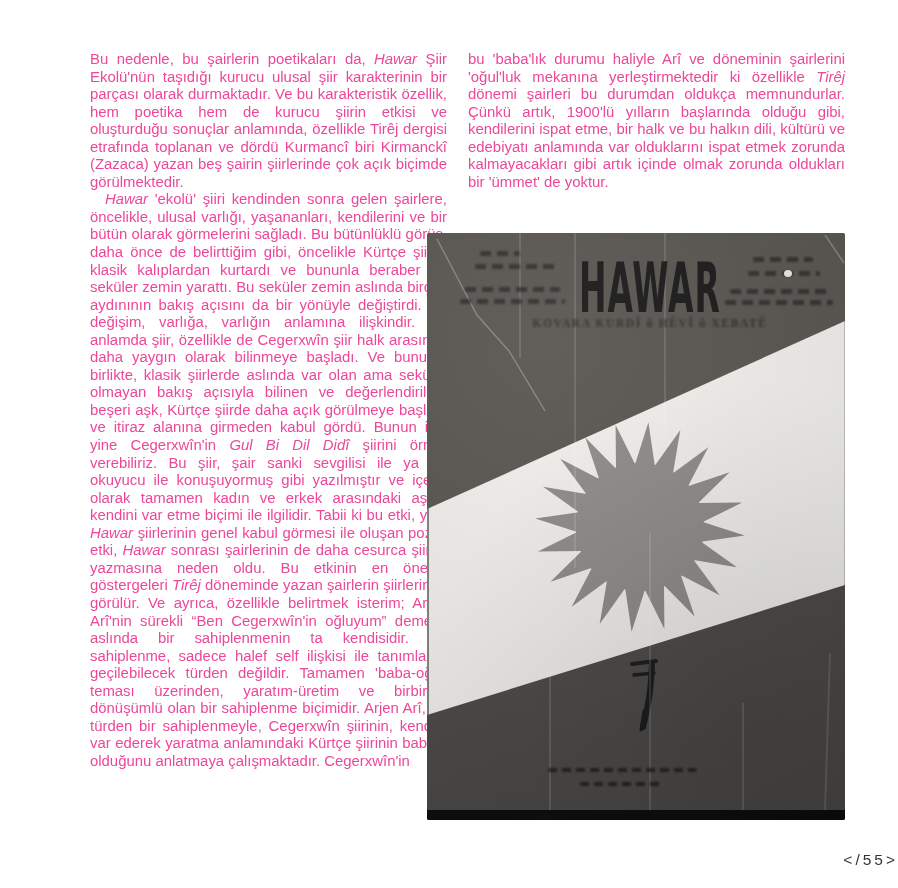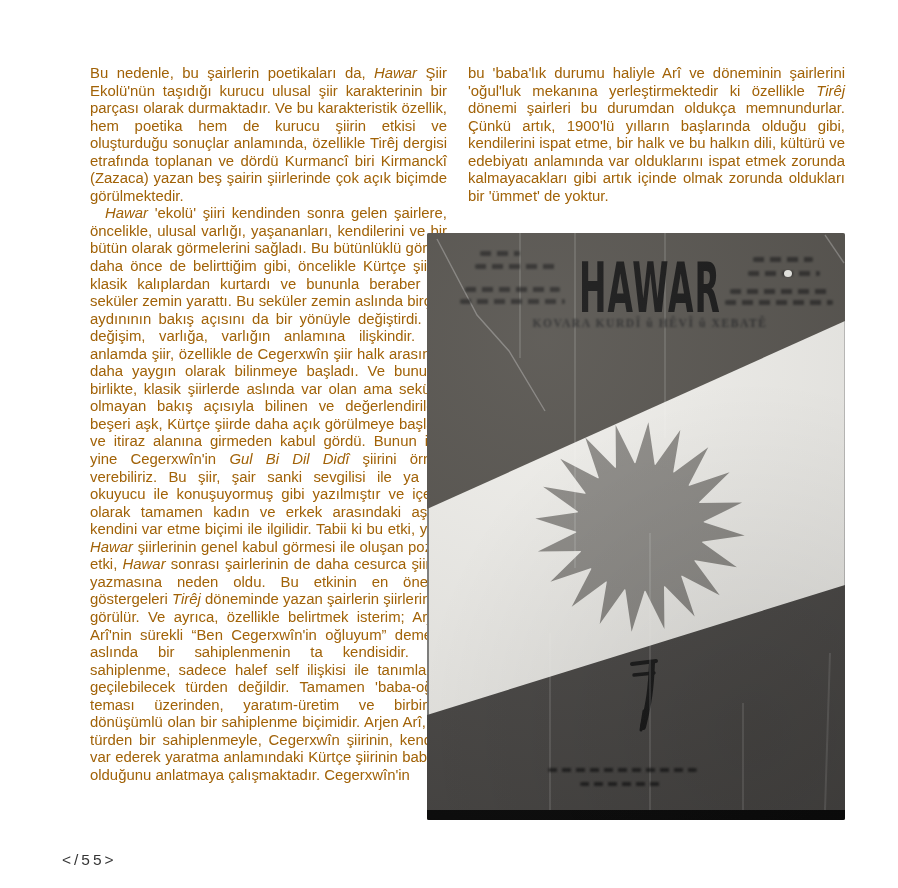--- a/index.html
+++ b/index.html
@@ -4,25 +4,25 @@
 <style>
   html,body{margin:0;padding:0;}
   body{
     width:898px;height:888px;position:relative;overflow:hidden;
     background:#ffffff;
     font-family:"Liberation Sans", sans-serif;
     color:#1f1f1f;
   }
   
   .col{
-    position:absolute;top:65px;
+    position:absolute;top:51px;
     font-size:14.9px;line-height:17.55px;
     text-align:justify;
     hyphens:auto;-webkit-hyphens:auto;
-    color:#a16207;
+    color:#ec4899;
   }
   .col p{margin:0;}
   .col p.indent{text-indent:15px;}
   .col em{font-style:italic;}
   .col-left{left:90px;width:357px;}
   .col-right{left:468px;width:377px;}
 
   
   .cover{
     position:absolute;left:427px;top:233px;width:418px;height:587px;
@@ -70,21 +70,21 @@
   }
   .texture{
     position:absolute;inset:0;pointer-events:none;
     background:
       radial-gradient(130% 95% at 28% 18%, rgba(255,255,255,.07), rgba(0,0,0,.10)),
       radial-gradient(80% 60% at 78% 85%, rgba(0,0,0,.10), rgba(255,255,255,0));
   }
 
   
   .page-number{
-    position:absolute;top:851px;left:62px;right:0;text-align:left;
+    position:absolute;top:851px;left:62px;right:0;text-align:right;
     font-size:15.5px;letter-spacing:3px;color:#353535;
   }
 </style>
 </head>
 <body>
 
 <div class="col col-left">
     <p><span>Bu nedenle, bu şairlerin poetikaları da, </span><em>Hawar</em><span> Şiir Ekolü'nün taşıdığı kurucu ulusal şiir karakterinin bir parçası olarak durmaktadır. Ve bu karakteristik özellik, hem poetika hem de kurucu şiirin etkisi ve oluşturduğu sonuçlar anlamında, özellikle Tirêj dergisi etrafında toplanan ve dördü Kurmancî biri Kirmanckî (Zazaca) yazan beş şairin şiirlerinde çok açık biçimde görülmektedir.</span></p>
     <p class="indent"><em>Hawar</em><span> 'ekolü' şiiri kendinden sonra gelen şairlere, öncelikle, ulusal varlığı, yaşananları, kendilerini ve bir bütün olarak görmelerini sağladı. Bu bütünlüklü görüş, daha önce de belirttiğim gibi, öncelikle Kürtçe şiirini klasik kalıplardan kurtardı ve bununla beraber bir seküler zemin yarattı. Bu seküler zemin aslında birçok aydınının bakış açısını da bir yönüyle değiştirdi. Bu değişim, varlığa, varlığın anlamına ilişkindir. Bu anlamda şiir, özellikle de Cegerxwîn şiir halk arasında daha yaygın olarak bilinmeye başladı. Ve bununla birlikte, klasik şiirlerde aslında var olan ama seküler olmayan bakış açısıyla bilinen ve değerlendirilen, beşeri aşk, Kürtçe şiirde daha açık görülmeye başladı ve itiraz alanına girmeden kabul gördü. Bunun için yine Cegerxwîn'in </span><em>Gul Bi Dil Didî</em><span> şiirini örnek verebiliriz. Bu şiir, şair sanki sevgilisi ile ya da okuyucu ile konuşuyormuş gibi yazılmıştır ve içerik olarak tamamen kadın ve erkek arasındaki aşkın kendini var etme biçimi ile ilgilidir. Tabii ki bu etki, yani </span><em>Hawar</em><span> şiirlerinin genel kabul görmesi ile oluşan pozitif etki, </span><em>Hawar</em><span> sonrası şairlerinin de daha cesurca şiirler yazmasına neden oldu. Bu etkinin en önemli göstergeleri </span><em>Tirêj</em><span> döneminde yazan şairlerin şiirlerinde görülür. Ve ayrıca, özellikle belirtmek isterim; Arjen Arî'nin sürekli “Ben Cegerxwîn'in oğluyum” demesi, aslında bir sahiplenmenin ta kendisidir. Bu sahiplenme, sadece halef self ilişkisi ile tanımlanıp geçilebilecek türden değildir. Tamamen 'baba-oğul' teması üzerinden, yaratım-üretim ve birbirine dönüşümlü olan bir sahiplenme biçimidir. Arjen Arî, bu türden bir sahiplenmeyle, Cegerxwîn şiirinin, kendini var ederek yaratma anlamındaki Kürtçe şiirinin babası olduğunu anlatmaya çalışmaktadır. Cegerxwîn'in</span></p>
   </div>

